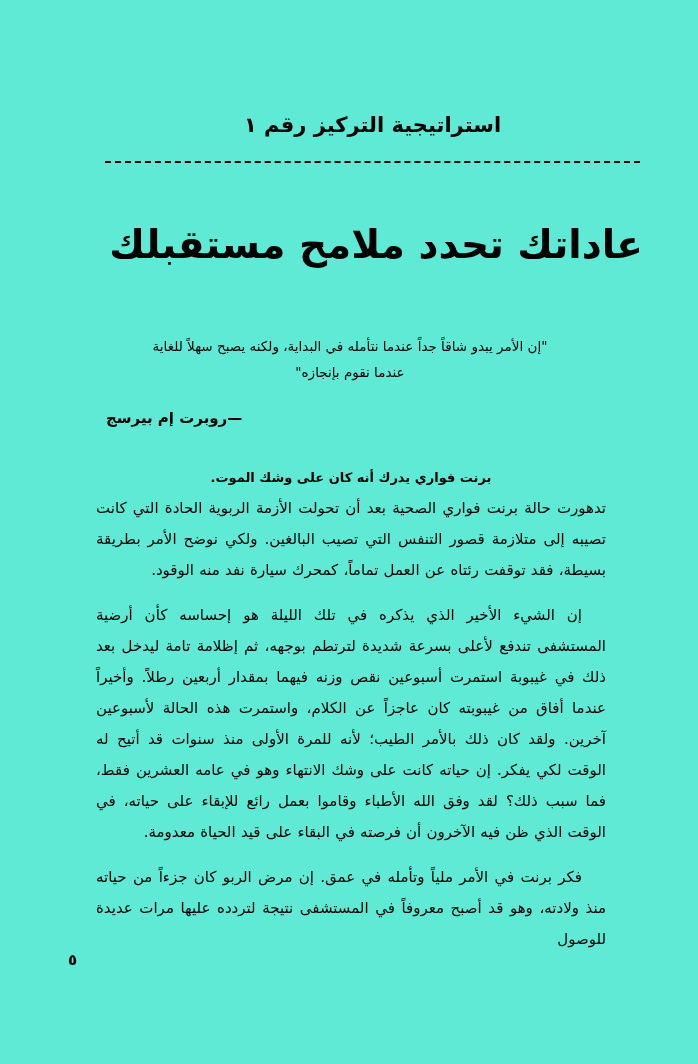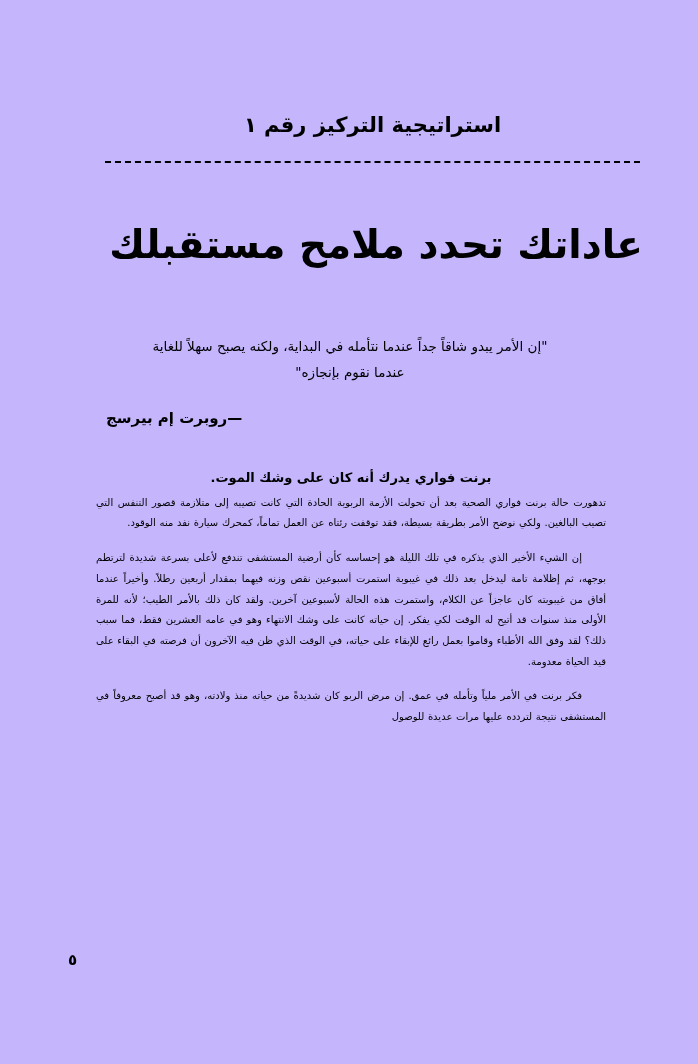--- a/index.html
+++ b/index.html
@@ -9,21 +9,21 @@
     background: #ffffff;
   }
   body {
     font-family: "DejaVu Sans", "Liberation Sans", sans-serif;
     color: #000000;
   }
   .page {
     position: relative;
     width: 698px;
     height: 1064px;
-    background: #c4b5fd;
+    background: #5eead4;
     overflow: hidden;
     margin: 0 auto;
     box-sizing: border-box;
   }
 
   
   .running-header {
     position: absolute;
     top: 112px;
     left: 105px;
@@ -103,21 +103,21 @@
   }
   .subhead {
     display: block;
     font-size: 13px;
     font-weight: bold;
     text-align: center;
     line-height: 1.6;
     margin: 0 0 4px 0;
   }
   .para {
-    font-size: 10px;
+    font-size: 15px;
     line-height: 2.07;
     text-align: justify;
     text-align-last: right;
     margin: 0 0 14px 0;
     word-spacing: 0.5px;
   }
   .para.indent {
     text-indent: 24px;
   }
   .para.last {
@@ -153,18 +153,18 @@
 
   <div class="attribution">—روبرت إم بيرسج</div>
 
   <div class="body-block">
     <span class="subhead">برنت فواري يدرك أنه كان على وشك الموت.</span>
 
     <p class="para">تدهورت حالة برنت فواري الصحية بعد أن تحولت الأزمة الربوية الحادة التي كانت تصيبه إلى متلازمة قصور التنفس التي تصيب البالغين. ولكي نوضح الأمر بطريقة بسيطة، فقد توقفت رئتاه عن العمل تماماً، كمحرك سيارة نفد منه الوقود.</p>
 
     <p class="para indent">إن الشيء الأخير الذي يذكره في تلك الليلة هو إحساسه كأن أرضية المستشفى تندفع لأعلى بسرعة شديدة لترتطم بوجهه، ثم إظلامة تامة ليدخل بعد ذلك في غيبوبة استمرت أسبوعين نقص وزنه فيهما بمقدار أربعين رطلاً. وأخيراً عندما أفاق من غيبوبته كان عاجزاً عن الكلام، واستمرت هذه الحالة لأسبوعين آخرين. ولقد كان ذلك بالأمر الطيب؛ لأنه للمرة الأولى منذ سنوات قد أتيح له الوقت لكي يفكر. إن حياته كانت على وشك الانتهاء وهو في عامه العشرين فقط، فما سبب ذلك؟ لقد وفق الله الأطباء وقاموا بعمل رائع للإبقاء على حياته، في الوقت الذي ظن فيه الآخرون أن فرصته في البقاء على قيد الحياة معدومة.</p>
 
-    <p class="para indent last">فكر برنت في الأمر ملياً وتأمله في عمق. إن مرض الربو كان شديدةً من حياته منذ ولادته، وهو قد أصبح معروفاً في المستشفى نتيجة لتردده عليها مرات عديدة للوصول</p>
+    <p class="para indent last">فكر برنت في الأمر ملياً وتأمله في عمق. إن مرض الربو كان جزءاً من حياته منذ ولادته، وهو قد أصبح معروفاً في المستشفى نتيجة لتردده عليها مرات عديدة للوصول</p>
   </div>
 
   <div class="folio">٥</div>
 
 </div>
 
 </body></html>

